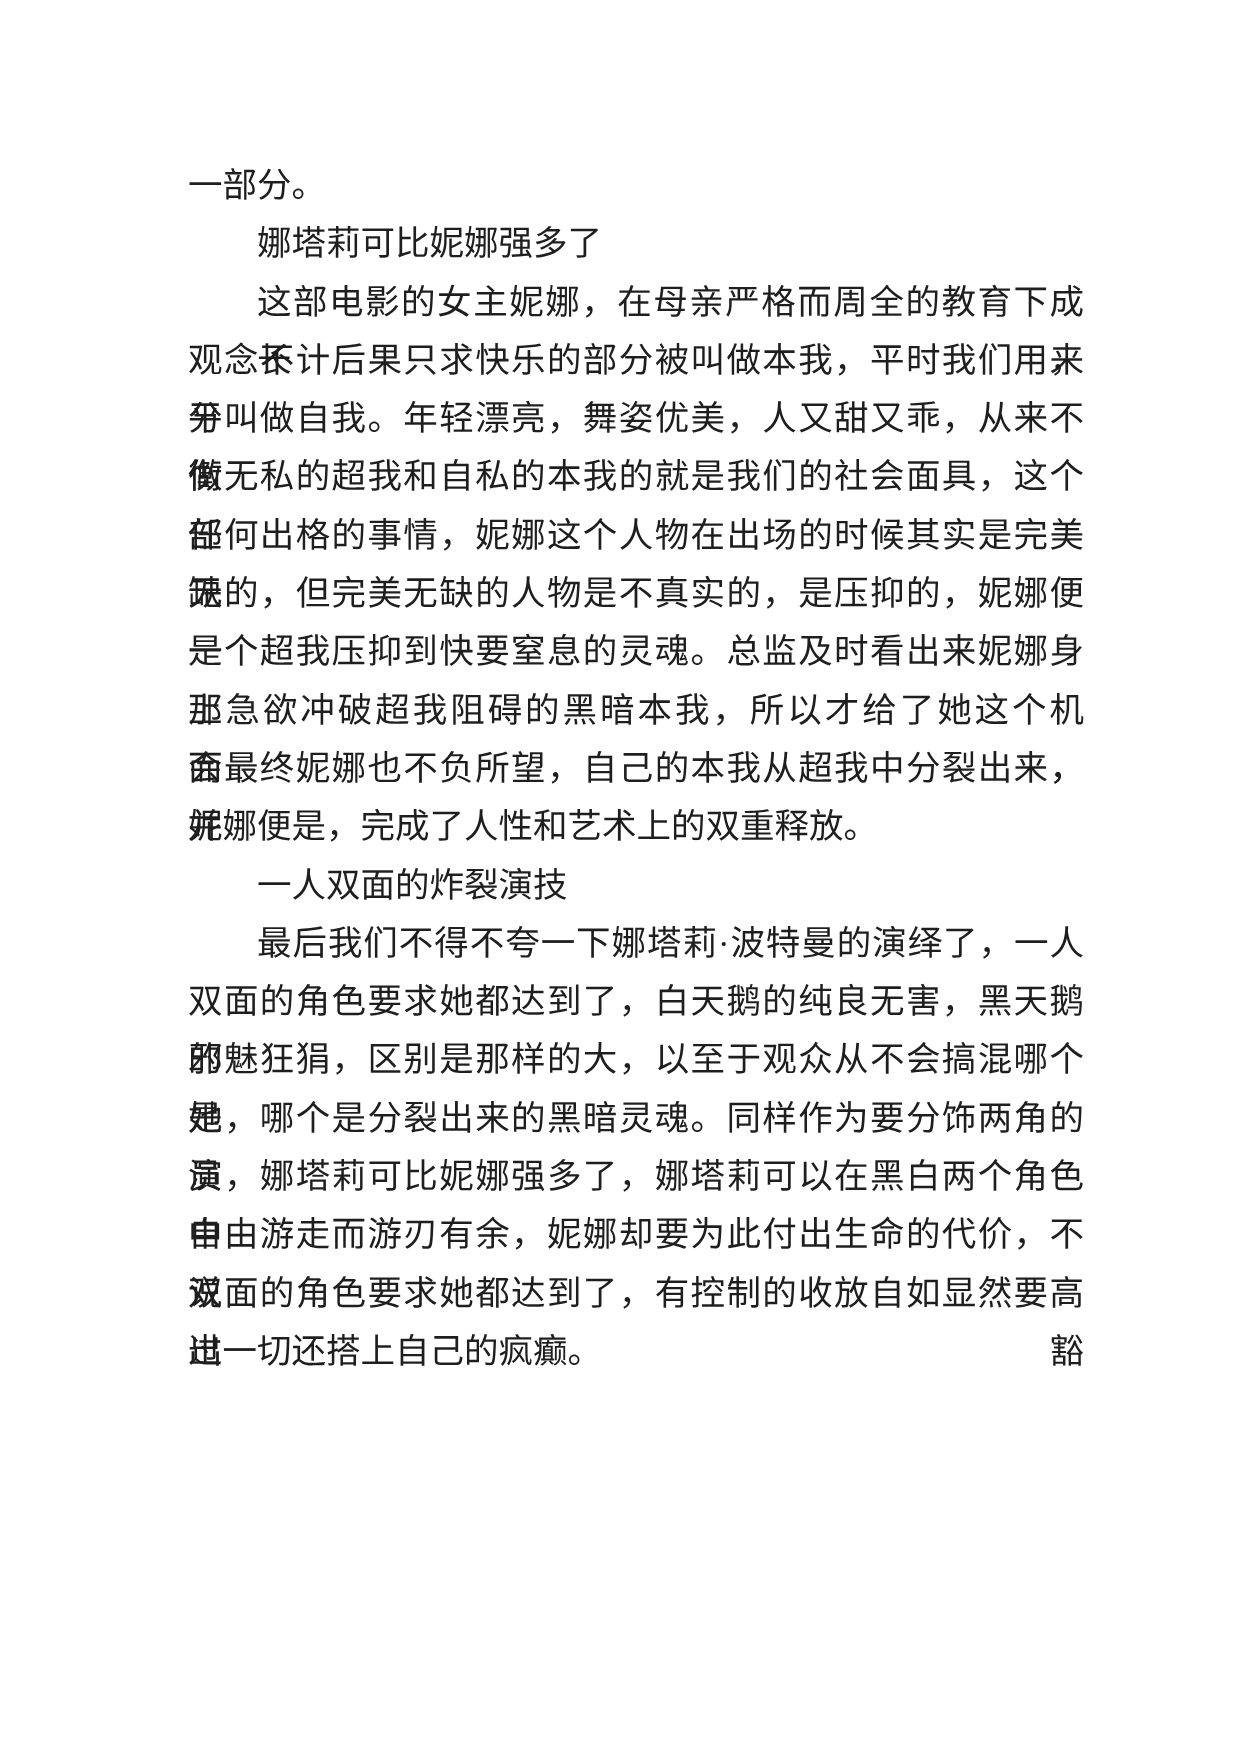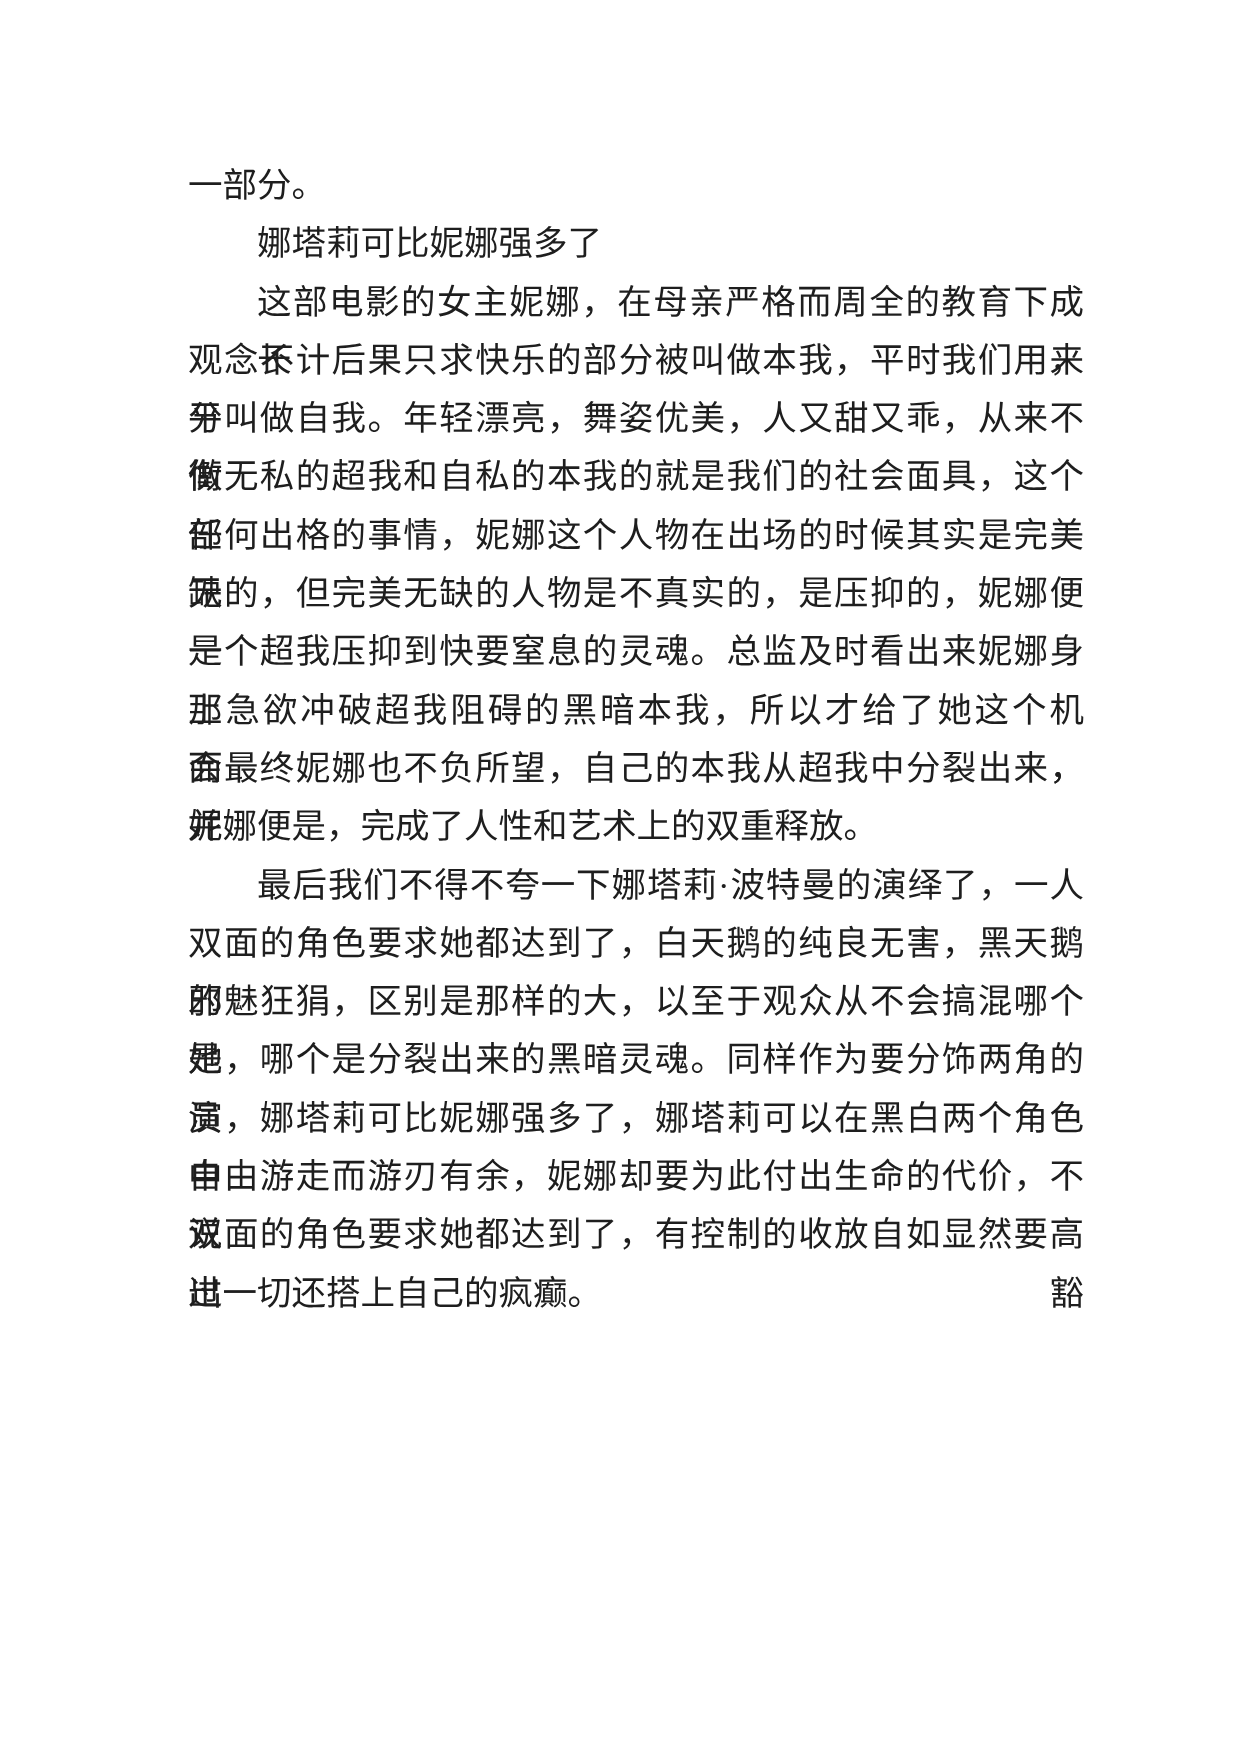--- a/index.html
+++ b/index.html
@@ -50,20 +50,21 @@
       <div class="line just indent">这部电影的女主妮娜，在母亲严格而周全的教育下成长，</div>
       <div class="line just">观念不计后果只求快乐的部分被叫做本我，平时我们用来平</div>
       <div class="line just">分叫做自我。年轻漂亮，舞姿优美，人又甜又乖，从来不做</div>
       <div class="line just">衡无私的超我和自私的本我的就是我们的社会面具，这个部</div>
       <div class="line just">任何出格的事情，妮娜这个人物在出场的时候其实是完美无</div>
       <div class="line just">缺的，但完美无缺的人物是不真实的，是压抑的，妮娜便是</div>
       <div class="line just">一个超我压抑到快要窒息的灵魂。总监及时看出来妮娜身上</div>
       <div class="line just">那急欲冲破超我阻碍的黑暗本我，所以才给了她这个机会，</div>
       <div class="line just">而最终妮娜也不负所望，自己的本我从超我中分裂出来，并</div>
       <div class="line">妮娜便是，完成了人性和艺术上的双重释放。</div>
+      <div class="line indent">一人双面的炸裂演技</div>
       <div class="line just indent">最后我们不得不夸一下娜塔莉·波特曼的演绎了，一人</div>
       <div class="line just">双面的角色要求她都达到了，白天鹅的纯良无害，黑天鹅的</div>
       <div class="line just">邪魅狂狷，区别是那样的大，以至于观众从不会搞混哪个是</div>
       <div class="line just">她，哪个是分裂出来的黑暗灵魂。同样作为要分饰两角的演</div>
       <div class="line just">员，娜塔莉可比妮娜强多了，娜塔莉可以在黑白两个角色中</div>
       <div class="line just">自由游走而游刃有余，妮娜却要为此付出生命的代价，不说</div>
       <div class="line just">双面的角色要求她都达到了，有控制的收放自如显然要高过豁</div>
       <div class="line">出一切还搭上自己的疯癫。</div>
     </div>
 </div>

